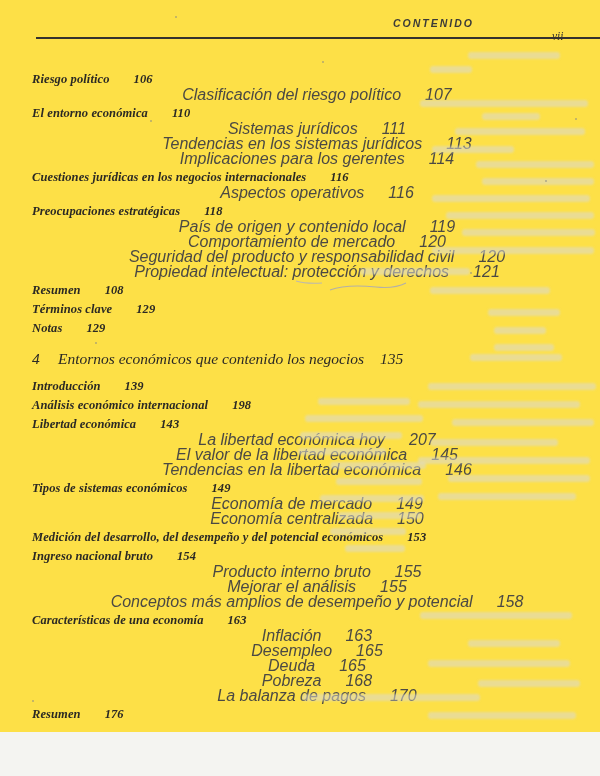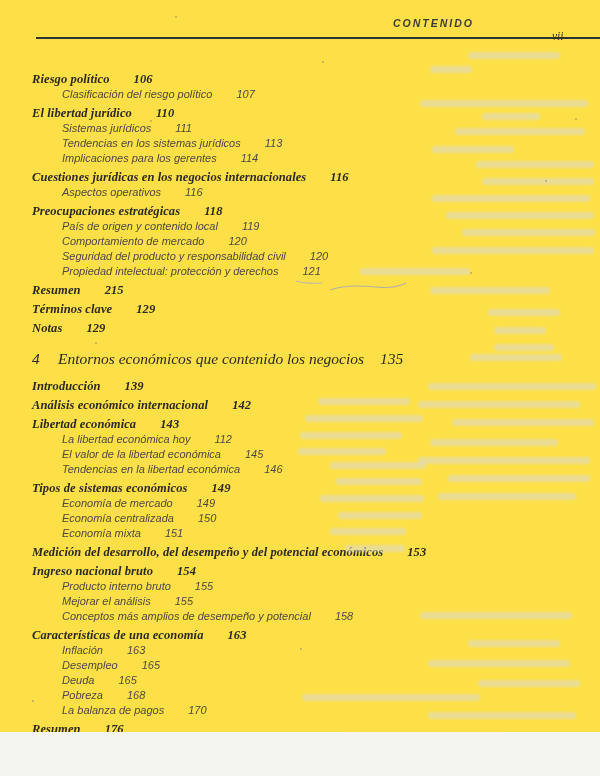--- a/index.html
+++ b/index.html
@@ -47,21 +47,21 @@
   }
   .toc-row.level-0 {
     margin-top: 4px;
     font-family: "Liberation Serif", "DejaVu Serif", serif;
     font-size: 12.5px; font-weight: 600; color: #2b2924;
     letter-spacing: 0.1px;
   }
   .toc-row.level-1 {
     padding-left: 30px;
     font-family: "Liberation Sans", "DejaVu Sans", sans-serif;
-    font-size: 11px; font-weight: 400; color: #4b4944;
+    font-size: 16px; font-weight: 400; color: #4b4944; text-align: center;
   }
   .toc-page { margin-left: 24px; }
 
   
   .chapter-heading {
     margin: 13px 0 11px 0;
     font-family: "Liberation Serif", "DejaVu Serif", serif;
     font-size: 15.5px; font-weight: 500; color: #2b2925;
     line-height: 19px; white-space: nowrap;
   }
@@ -91,51 +91,50 @@
   <div class="running-header">
     <span class="running-title">CONTENIDO</span>
     <span class="folio">vii</span>
   </div>
   <div class="header-rule"></div>
 
   <div class="toc">
     <div id="sec-before">
         <div class="toc-row level-0"><span class="toc-title">Riesgo político</span><span class="toc-page">106</span></div>
         <div class="toc-row level-1"><span class="toc-title">Clasificación del riesgo político</span><span class="toc-page">107</span></div>
-        <div class="toc-row level-0"><span class="toc-title">El libertad jurídico</span><span class="toc-page">110</span></div>
+        <div class="toc-row level-0"><span class="toc-title">El entorno económica</span><span class="toc-page">110</span></div>
         <div class="toc-row level-1"><span class="toc-title">Sistemas jurídicos</span><span class="toc-page">111</span></div>
         <div class="toc-row level-1"><span class="toc-title">Tendencias en los sistemas jurídicos</span><span class="toc-page">113</span></div>
         <div class="toc-row level-1"><span class="toc-title">Implicaciones para los gerentes</span><span class="toc-page">114</span></div>
         <div class="toc-row level-0"><span class="toc-title">Cuestiones jurídicas en los negocios internacionales</span><span class="toc-page">116</span></div>
         <div class="toc-row level-1"><span class="toc-title">Aspectos operativos</span><span class="toc-page">116</span></div>
         <div class="toc-row level-0"><span class="toc-title">Preocupaciones estratégicas</span><span class="toc-page">118</span></div>
         <div class="toc-row level-1"><span class="toc-title">País de origen y contenido local</span><span class="toc-page">119</span></div>
         <div class="toc-row level-1"><span class="toc-title">Comportamiento de mercado</span><span class="toc-page">120</span></div>
         <div class="toc-row level-1"><span class="toc-title">Seguridad del producto y responsabilidad civil</span><span class="toc-page">120</span></div>
         <div class="toc-row level-1"><span class="toc-title">Propiedad intelectual: protección y derechos</span><span class="toc-page">121</span></div>
-        <div class="toc-row level-0"><span class="toc-title">Resumen</span><span class="toc-page">215</span></div>
+        <div class="toc-row level-0"><span class="toc-title">Resumen</span><span class="toc-page">108</span></div>
         <div class="toc-row level-0"><span class="toc-title">Términos clave</span><span class="toc-page">129</span></div>
         <div class="toc-row level-0"><span class="toc-title">Notas</span><span class="toc-page">129</span></div>
       </div>
 
     <div class="chapter-heading">
       <span class="chapter-number">4</span><span class="chapter-title">Entornos económicos que contenido los negocios</span><span class="chapter-page">135</span>
     </div>
 
     <div id="sec-after">
         <div class="toc-row level-0"><span class="toc-title">Introducción</span><span class="toc-page">139</span></div>
-        <div class="toc-row level-0"><span class="toc-title">Análisis económico internacional</span><span class="toc-page">142</span></div>
+        <div class="toc-row level-0"><span class="toc-title">Análisis económico internacional</span><span class="toc-page">198</span></div>
         <div class="toc-row level-0"><span class="toc-title">Libertad económica</span><span class="toc-page">143</span></div>
-        <div class="toc-row level-1"><span class="toc-title">La libertad económica hoy</span><span class="toc-page">112</span></div>
+        <div class="toc-row level-1"><span class="toc-title">La libertad económica hoy</span><span class="toc-page">207</span></div>
         <div class="toc-row level-1"><span class="toc-title">El valor de la libertad económica</span><span class="toc-page">145</span></div>
         <div class="toc-row level-1"><span class="toc-title">Tendencias en la libertad económica</span><span class="toc-page">146</span></div>
         <div class="toc-row level-0"><span class="toc-title">Tipos de sistemas económicos</span><span class="toc-page">149</span></div>
         <div class="toc-row level-1"><span class="toc-title">Economía de mercado</span><span class="toc-page">149</span></div>
         <div class="toc-row level-1"><span class="toc-title">Economía centralizada</span><span class="toc-page">150</span></div>
-        <div class="toc-row level-1"><span class="toc-title">Economía mixta</span><span class="toc-page">151</span></div>
         <div class="toc-row level-0"><span class="toc-title">Medición del desarrollo, del desempeño y del potencial económicos</span><span class="toc-page">153</span></div>
         <div class="toc-row level-0"><span class="toc-title">Ingreso nacional bruto</span><span class="toc-page">154</span></div>
         <div class="toc-row level-1"><span class="toc-title">Producto interno bruto</span><span class="toc-page">155</span></div>
         <div class="toc-row level-1"><span class="toc-title">Mejorar el análisis</span><span class="toc-page">155</span></div>
         <div class="toc-row level-1"><span class="toc-title">Conceptos más amplios de desempeño y potencial</span><span class="toc-page">158</span></div>
         <div class="toc-row level-0"><span class="toc-title">Características de una economía</span><span class="toc-page">163</span></div>
         <div class="toc-row level-1"><span class="toc-title">Inflación</span><span class="toc-page">163</span></div>
         <div class="toc-row level-1"><span class="toc-title">Desempleo</span><span class="toc-page">165</span></div>
         <div class="toc-row level-1"><span class="toc-title">Deuda</span><span class="toc-page">165</span></div>
         <div class="toc-row level-1"><span class="toc-title">Pobreza</span><span class="toc-page">168</span></div>

